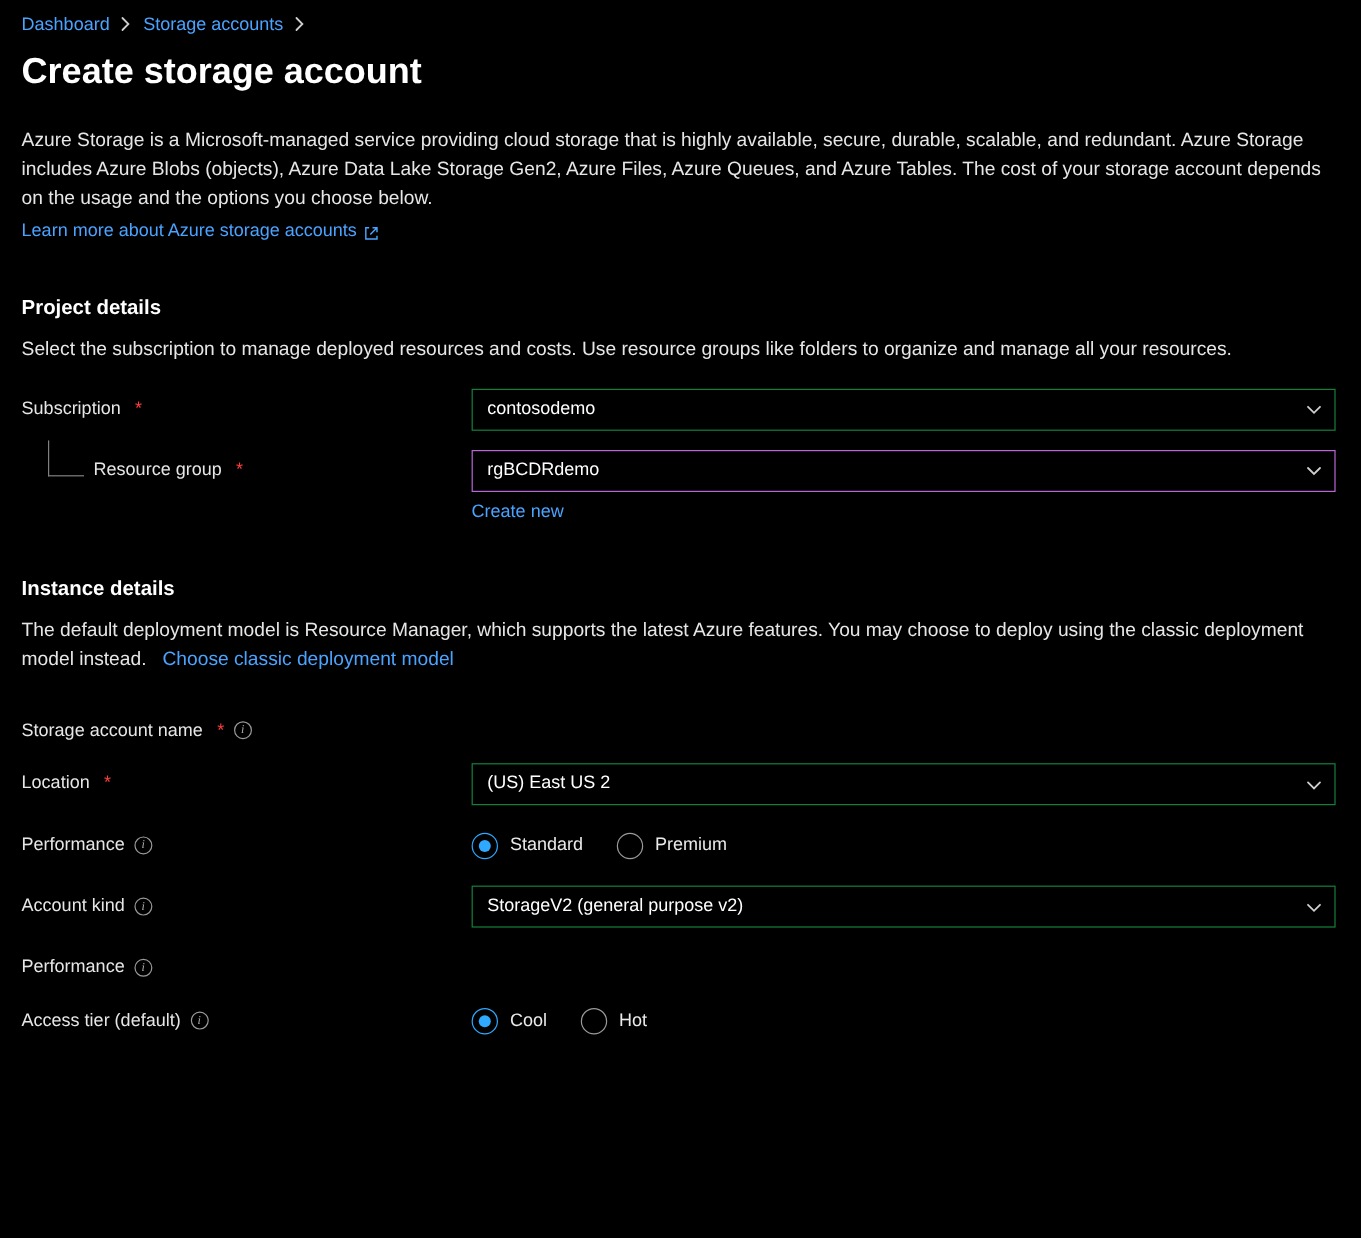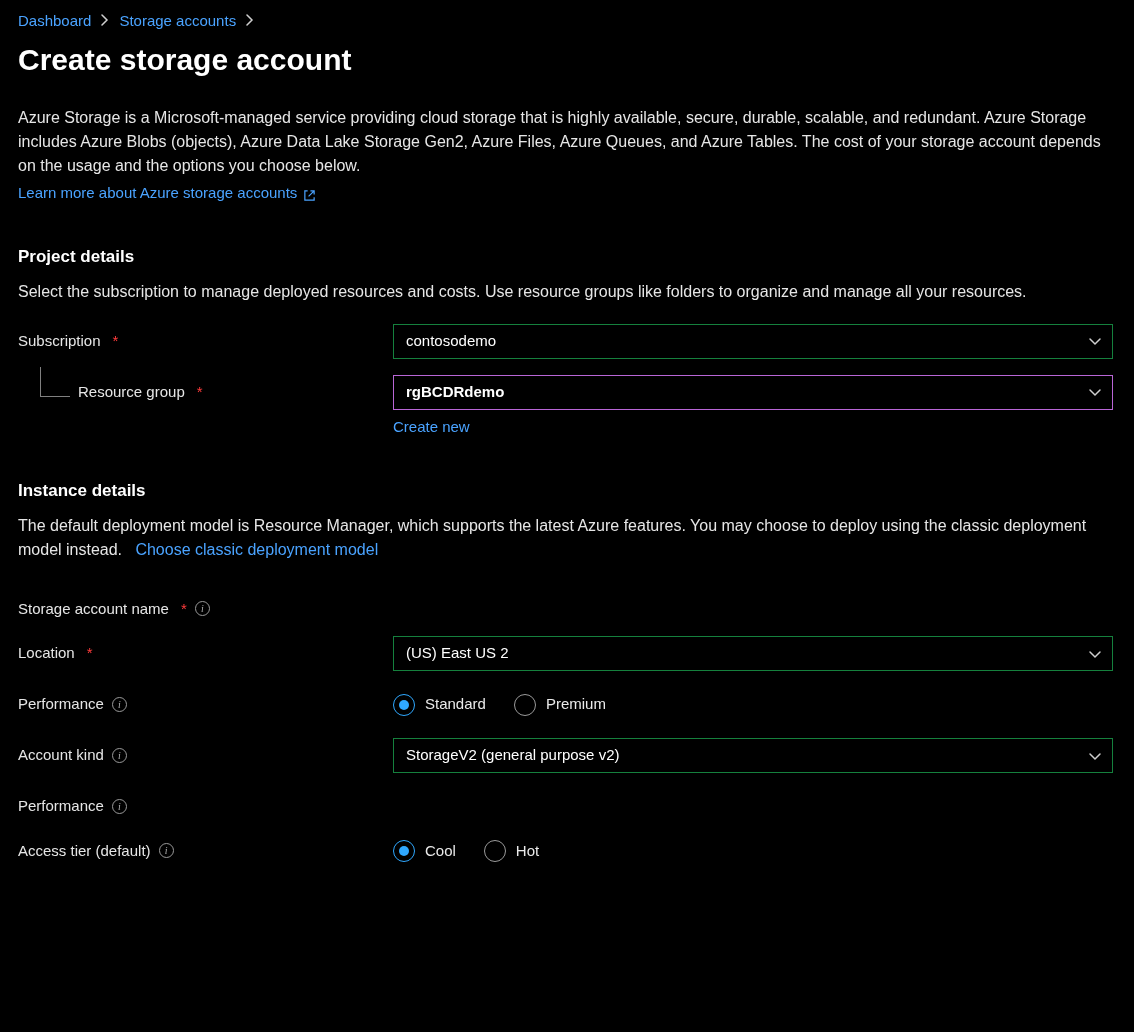--- a/index.html
+++ b/index.html
@@ -35,21 +35,21 @@
       background: transparent;
       border: 1px solid #15803d;
       color: #ffffff;
       padding: 0 38px 0 12px;
       font-size: 15px;
       position: relative;
       display: flex;
       align-items: center;
       cursor: pointer;
     }
-    .dropdown.active { border-color: #b966d6; font-weight: bold; }
+    .dropdown.active { border-color: #b966d6; }
     .dropdown .chevron {
       position: absolute;
       right: 10px;
       top: 50%;
       transform: translateY(-50%);
       width: 14px; height: 14px;
       display: flex; align-items: center; justify-content: center;
     }
     .dropdown .check {
       position: absolute;

